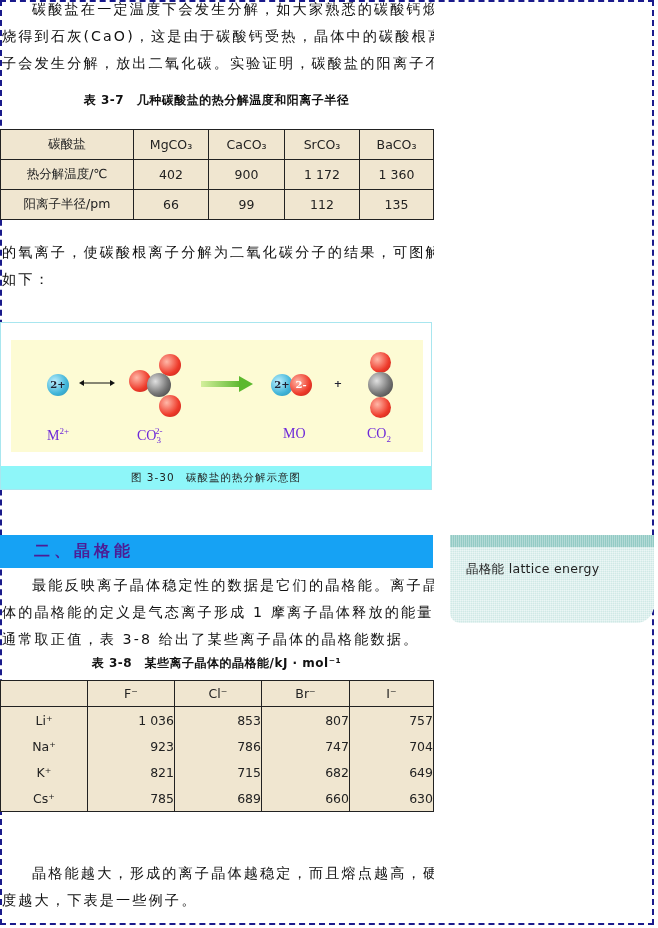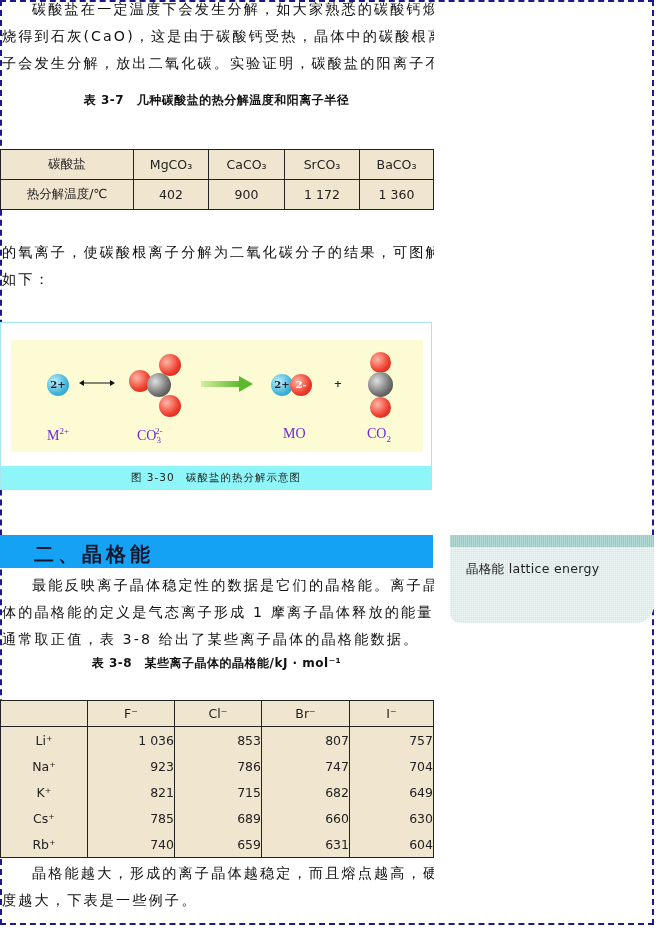--- a/index.html
+++ b/index.html
@@ -9,21 +9,21 @@
            border-left:2px dashed #1a1a8c; border-top:2px dashed #1a1a8c;
            border-right:2px dashed #1a1a8c; border-bottom:2px dashed #1a1a8c;
            box-sizing:border-box; pointer-events:none; }
   .para { position:absolute; left:2px; width:432px; font-size:14.2px;
           letter-spacing:2.1px; line-height:27px; text-align:justify; }
   .para .line { display:block; white-space:nowrap; overflow:hidden; }
   .indent { padding-left:30px; }
   .caption { position:absolute; left:0; width:433px; text-align:center;
              font-size:12px; font-weight:bold; letter-spacing:0.5px; }
   table.t { position:absolute; left:0; border-collapse:collapse;
-            background:#f0e6d0; font-size:12.5px;margin-top:20px; }
+            background:#f0e6d0; font-size:12.5px; }
   table.t td { text-align:center; color:#222; padding:0; }
   #table37 { top:129px; width:434px; }
   #table37 td { border:1.5px solid #222; height:29px; }
   #table38 { top:680px; width:434px; border:1.5px solid #222; }
   #table38 td { border-left:1.5px solid #222; height:26px; }
   #table38 tr.head td { border-bottom:1.5px solid #222; height:25px; }
   #table38 td:first-child { border-left:none; }
   #table38 td.num { text-align:right; padding-left:30px; }
   #table38 td.num.wide { padding-left:26px; }
   .figure { position:absolute; left:0; top:322px; width:432px; height:168px;
@@ -36,21 +36,21 @@
   .atom { position:absolute; border-radius:50%; }
   .blue { background:radial-gradient(circle at 35% 35%, #bff0ff, #3fb4d8 60%, #2a8fb0); }
   .red  { background:radial-gradient(circle at 35% 35%, #ffb8a8, #ee3a2a 60%, #b8201a); }
   .grey { background:radial-gradient(circle at 35% 35%, #e0e0e0, #777 55%, #333); }
   .atom-label { position:absolute; font-family:"DejaVu Serif", serif; font-size:10px;
                 font-weight:bold; color:#223; text-align:center; }
   .formula { position:absolute; font-family:"Liberation Serif", serif; font-size:14px; color:#6d28d9; }
   .formula sup, .formula sub { font-size:9px; }
   .section-bar { position:absolute; left:0; top:535px; width:433px; height:33px;
                  background:#16a2f4; }
-  .section-title { position:absolute; left:34px; top:6px; color:#0f172a; font-size:20px;
+  .section-title { position:absolute; left:34px; top:6px; color:#4c1d95; font-size:16px;
                    font-weight:bold; letter-spacing:4px; }
   .sidebar-note { position:absolute; left:450px; top:535px; width:204px; height:88px;
                   background:
                     repeating-linear-gradient(0deg, rgba(255,255,255,0.35) 0 1px, transparent 1px 2px),
                     repeating-linear-gradient(90deg, rgba(255,255,255,0.35) 0 1px, transparent 1px 2px),
                     #cfe9e6;
                   border-bottom-left-radius:10px; border-bottom-right-radius:18px; }
   .sidebar-note .band { position:absolute; left:0; top:0; width:100%; height:12px;
                         background:
                           repeating-linear-gradient(90deg, rgba(255,255,255,0.3) 0 1px, transparent 1px 2px),
@@ -80,20 +80,27 @@
     <td style="width:74px">SrCO₃</td>
     <td>BaCO₃</td>
   </tr>
   <tr>
     <td>热分解温度/℃</td>
     <td>402</td>
     <td>900</td>
     <td>1 172</td>
     <td>1 360</td>
   </tr>
+  <tr>
+    <td>阳离子半径/pm</td>
+    <td>66</td>
+    <td>99</td>
+    <td>112</td>
+    <td>135</td>
+  </tr>
 </tbody>
   </table>
 
 <div class="para" style="top:239px;">
   <span class="line">的氧离子，使碳酸根离子分解为二氧化碳分子的结果，可图解</span>
   <span class="line">如下：</span>
 </div>
 
 <div class="figure">
   <div class="fig-bg">
@@ -189,26 +196,19 @@
     <td class="num">682</td>
     <td class="num">649</td>
   </tr>
   <tr>
     <td>Cs⁺</td>
     <td class="num wide" style="padding-left:37px">785</td>
     <td class="num">689</td>
     <td class="num">660</td>
     <td class="num">630</td>
   </tr>
-  <tr>
-    <td>Rb⁺</td>
-    <td class="num wide" style="padding-left:37px">740</td>
-    <td class="num">659</td>
-    <td class="num">631</td>
-    <td class="num">604</td>
-  </tr>
 </tbody>
   </table>
 
 <div class="para" style="top:852px;margin-top:8px;">
   <span class="line indent">晶格能越大，形成的离子晶体越稳定，而且熔点越高，硬</span>
   <span class="line">度越大，下表是一些例子。</span>
 </div>
 
 </body></html>

